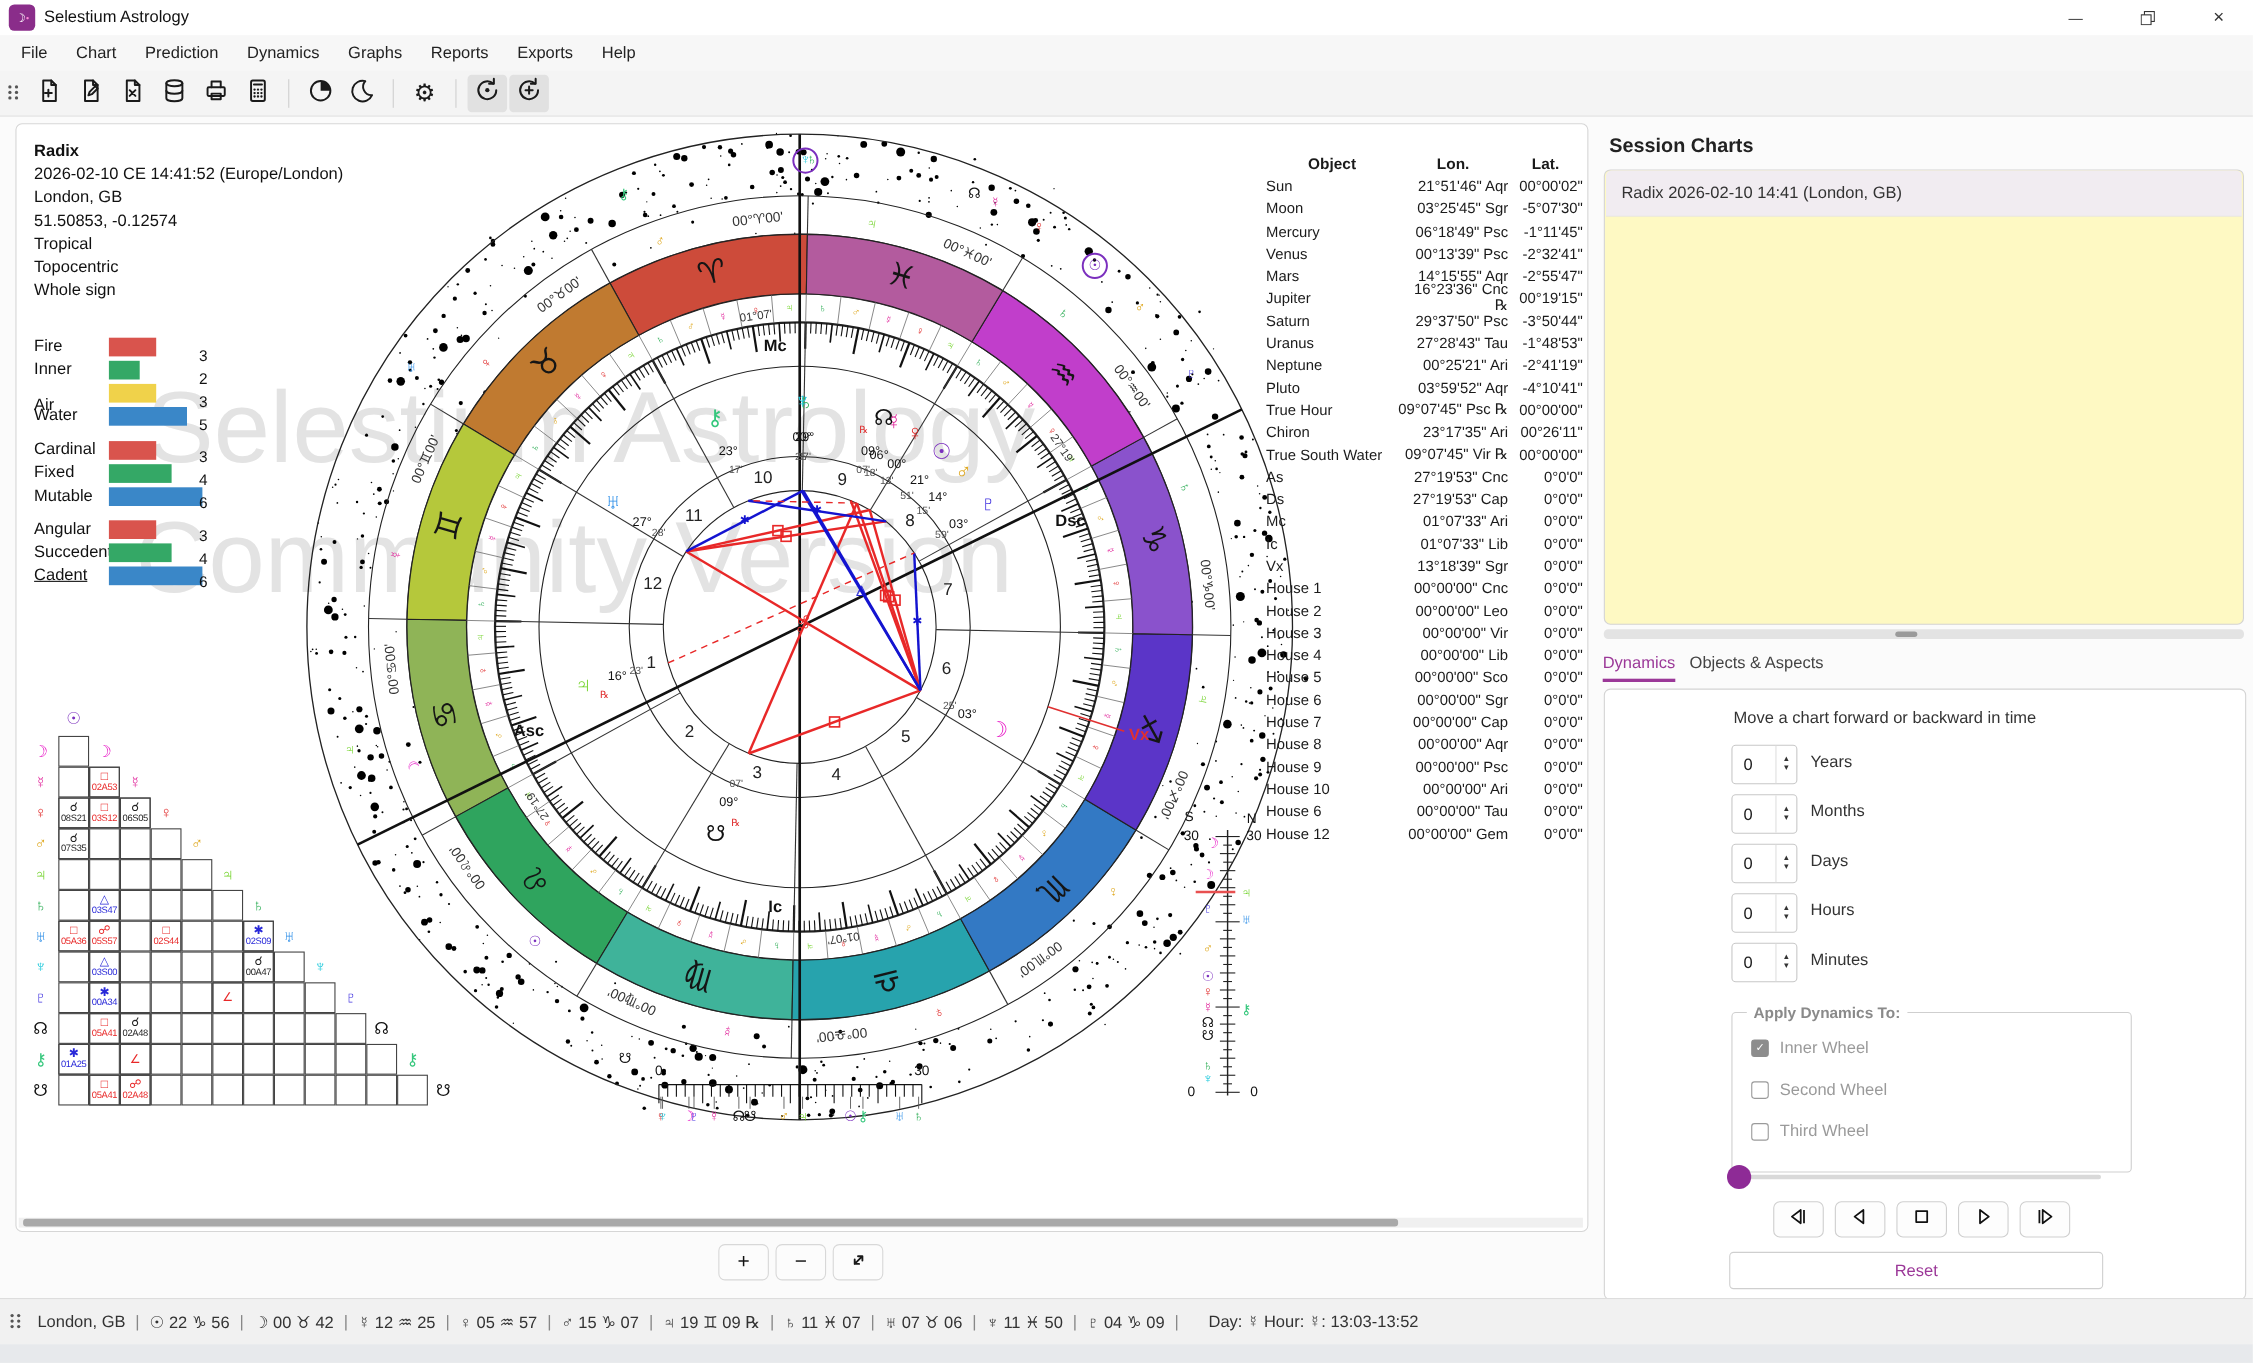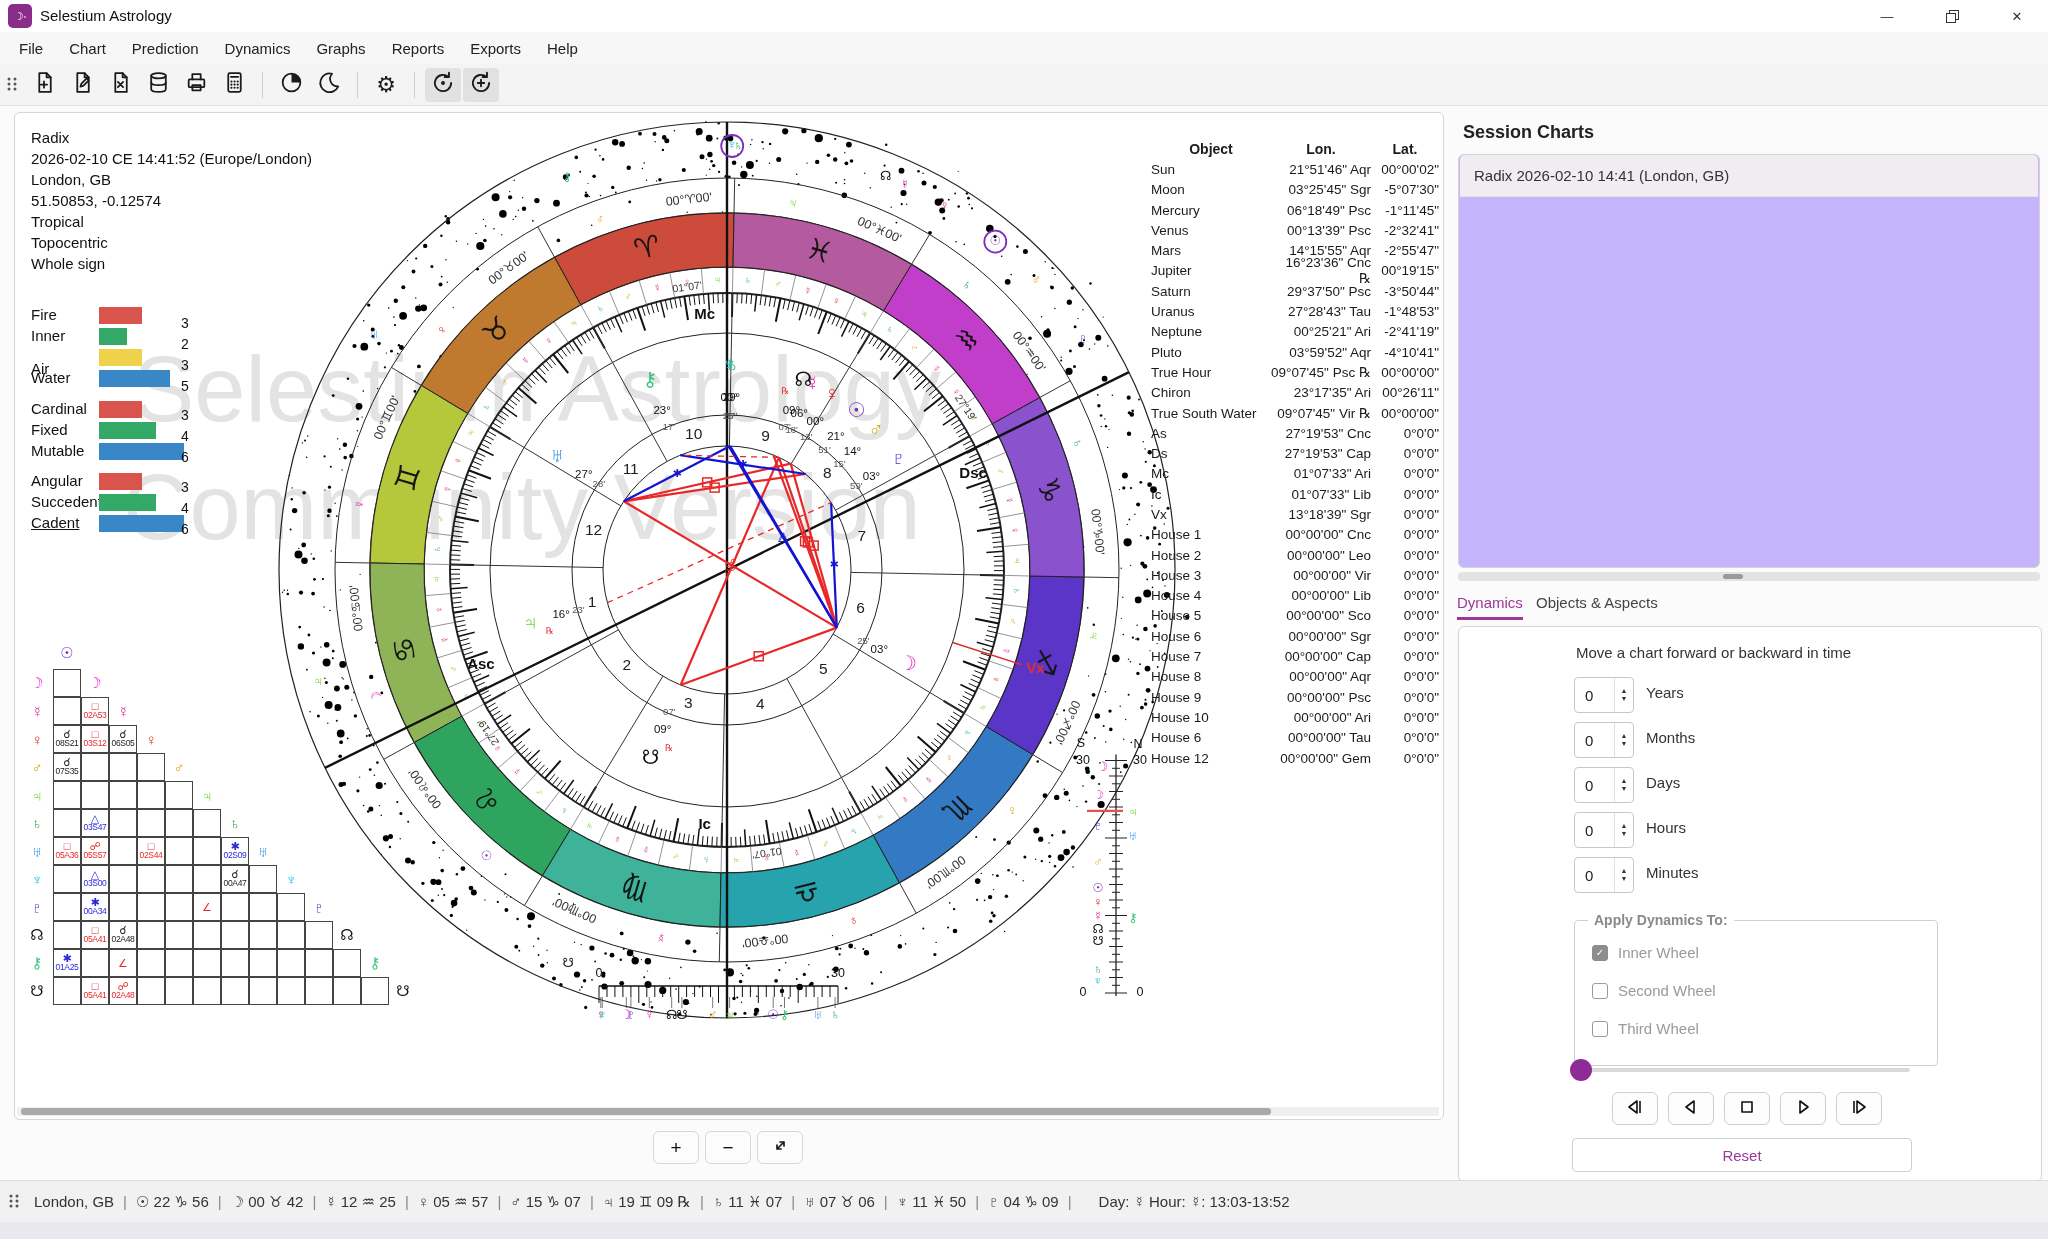--- a/index.html
+++ b/index.html
@@ -19,42 +19,42 @@
   .tbtn{width:36px;height:34px;border-radius:4px;display:flex;align-items:center;justify-content:center;}
   .tbtn.active{background:#e1e1e1;}
   .tb-sep{width:1px;height:26px;background:#cfcfcf;margin:0 8px;}
   .handle{color:#444;display:flex;align-items:center;margin-right:6px;}
   
   #chartcard{left:14px;top:112px;width:1428px;height:1006px;background:#fff;border:1px solid #d6d6d6;border-radius:6px;}
   #watermark1,#watermark2{color:#e3e3e3;font-size:92px;white-space:nowrap;z-index:1;}
   #wheelsvg{left:0;top:0;z-index:2;}
   .overlay{z-index:3;}
   #chartinfo{left:16px;top:14px;font-size:15px;line-height:21px;color:#111;}
-  #chartinfo .b{font-weight:normal;}
+  #chartinfo .b{font-weight:bold;}
   .bar-row{position:absolute;height:21px;}
   .bar-label{position:absolute;left:16px;font-size:15px;color:#111;}
   .bar-rect{position:absolute;left:84px;height:17px;}
   .bar-val{position:absolute;left:166px;font-size:14px;color:#111;}
   
   #objtable{left:1136px;top:26px;width:290px;font-size:13.5px;z-index:3;}
   .trow{display:flex;height:20.3px;align-items:center;}
   .tc0{width:120px;text-align:left;}
   .tc1{width:100px;text-align:right;}
   .tc2{width:68px;text-align:right;}
   .thead{font-weight:bold;font-size:14px;}
   .thead .tc0,.thead .tc1,.thead .tc2{text-align:center;}
   
   .gcell{position:absolute;width:28px;height:28px;border:1px solid #444;box-sizing:border-box;
          display:flex;flex-direction:column;align-items:center;justify-content:center;line-height:9px;}
   .gglyph{position:absolute;width:28px;height:28px;display:flex;align-items:center;justify-content:center;font-size:15px;}
   .gaspect{font-size:11px;}
   .gorb{font-size:8.5px;letter-spacing:-0.3px;}
   
   #sessiontitle{left:1463px;top:122px;font-size:18px;font-weight:bold;color:#222;}
-  #sessionlist{left:1458px;top:154px;width:582px;height:414px;background:#c4b5fd;border:1px solid #d4d4d4;border-radius:6px;box-sizing:border-box;}
+  #sessionlist{left:1458px;top:154px;width:582px;height:414px;background:#fef9c3;border:1px solid #d4d4d4;border-radius:6px;box-sizing:border-box;}
   .sessitem{position:absolute;left:1px;width:578px;height:42px;display:flex;align-items:center;padding-left:14px;box-sizing:border-box;
             font-size:15px;color:#333;border-bottom:1px solid #e3e3e3;}
   .sessitem.sel{background:#f1ecf1;border-top-left-radius:5px;border-top-right-radius:5px;}
   #hscroll2{left:1458px;top:572px;width:582px;height:9px;background:#e3e3e3;border-radius:4px;}
   #hscroll2 .thumb{position:absolute;left:265px;top:2px;width:20px;height:5px;background:#9a9a9a;border-radius:3px;}
   .tab{position:absolute;top:594px;font-size:15px;padding-bottom:6px;}
   .tab.active{color:#9b3898;border-bottom:3px solid #9b3898;}
   .tab.inactive{color:#444;}
   #dyncard{left:1458px;top:626px;width:582px;height:554px;background:#fff;border:1px solid #d4d4d4;border-radius:6px;}
   #dynheading{left:1576px;top:644px;font-size:15px;color:#333;}

